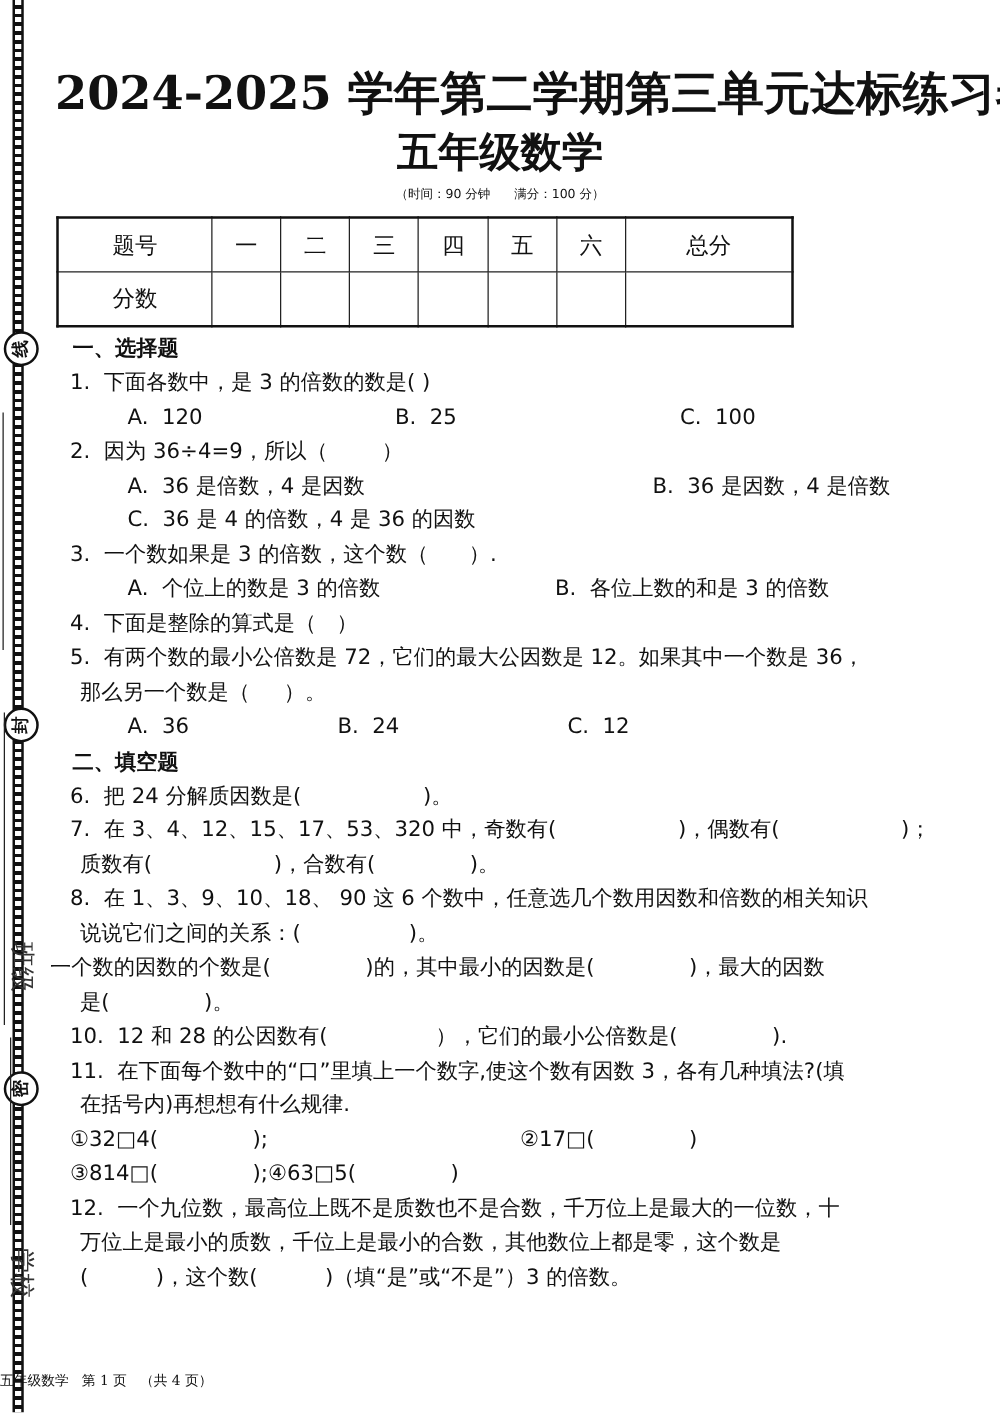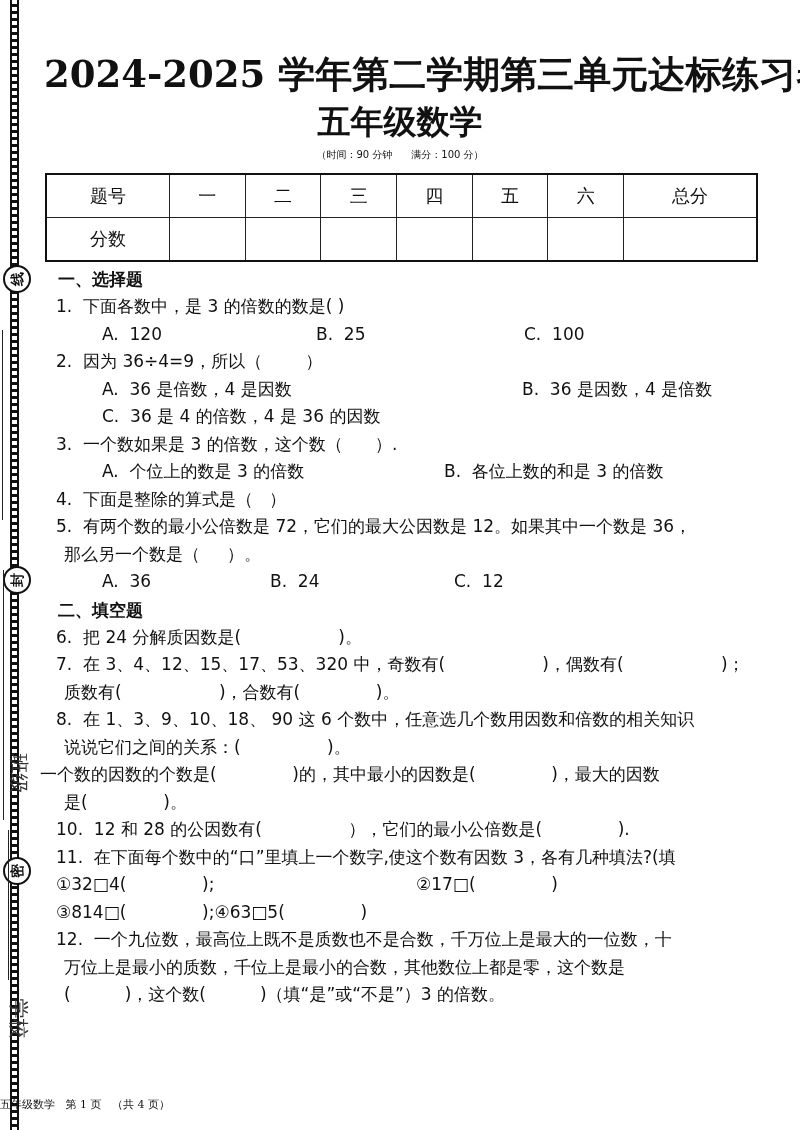--- a/index.html
+++ b/index.html
@@ -35,21 +35,21 @@
   }
   .subtitle {
     position: absolute; left: 0; top: 100px; width: 800px; text-align: center;
     font-size: 33px; font-weight: bold;
   }
   .meta {
     position: absolute; left: 0; top: 148px; width: 800px; text-align: center;
     font-size: 10px; font-family: "DejaVu Sans", sans-serif; white-space: pre;
   }
   table.score {
-    position: absolute; left: 45px; top: 173px; width: 713px; height: 84px;
+    position: absolute; left: 45px; top: 173px; width: 590px; height: 84px;
     border-collapse: collapse; border: 2px solid #111;
   }
   table.score td {
     border: 1px solid #222; text-align: center; font-size: 18px;
     font-family: "DejaVu Sans", sans-serif; height: 40px;
   }
   table.score td.head { width: 120px; }
   table.score td.total { width: 130px; }
 
   .content {
@@ -108,21 +108,21 @@
 </tbody>
   </table>
 
 <div class="content">
   <div class="sec">一、选择题</div>
 
   <div class="line q">1.  下面各数中，是 3 的倍数的数是( )</div>
   <div class="line">
     <span class="opt" style="left:66px">A.  120</span>
     <span class="opt" style="left:280px">B.  25</span>
-    <span class="opt" style="left:488px">C.  100</span>
+    <span class="opt" style="left:508px">C.  100</span>
   </div>
 
   <div class="line q">2.  因为 36÷4=9，所以（        ）</div>
   <div class="line">
     <span class="opt" style="left:66px">A.  36 是倍数，4 是因数</span>
     <span class="opt" style="left:486px">B.  36 是因数，4 是倍数</span>
   </div>
   <div class="line">
     <span class="opt" style="left:66px">C.  36 是 4 的倍数，4 是 36 的因数</span>
   </div>
@@ -146,20 +146,21 @@
   <div class="sec">二、填空题</div>
   <div class="line q">6.  把 24 分解质因数是(                  )。</div>
   <div class="line q">7.  在 3、4、12、15、17、53、320 中，奇数有(                  )，偶数有(                  )；</div>
   <div class="line qi">质数有(                  )，合数有(              )。</div>
   <div class="line q">8.  在 1、3、9、10、18、 90 这 6 个数中，任意选几个数用因数和倍数的相关知识</div>
   <div class="line qi">说说它们之间的关系：(                )。</div>
   <div class="line" style="padding-left:4px">一个数的因数的个数是(              )的，其中最小的因数是(              )，最大的因数</div>
   <div class="line qi">是(              )。</div>
   <div class="line q">10.  12 和 28 的公因数有(                ），它们的最小公倍数是(              ).</div>
   <div class="line q">11.  在下面每个数中的“口”里填上一个数字,使这个数有因数 3，各有几种填法?(填</div>
+  <div class="line qi">在括号内)再想想有什么规律.</div>
   <div class="line">
     <span class="opt" style="left:20px">①32□4(              );</span>
     <span class="opt" style="left:380px">②17□(              )</span>
   </div>
   <div class="line q">③814□(              );④63□5(              )</div>
   <div class="line q">12.  一个九位数，最高位上既不是质数也不是合数，千万位上是最大的一位数，十</div>
   <div class="line qi">万位上是最小的质数，千位上是最小的合数，其他数位上都是零，这个数是</div>
   <div class="line qi">(          )，这个数(          )（填“是”或“不是”）3 的倍数。</div>
 </div>
 

